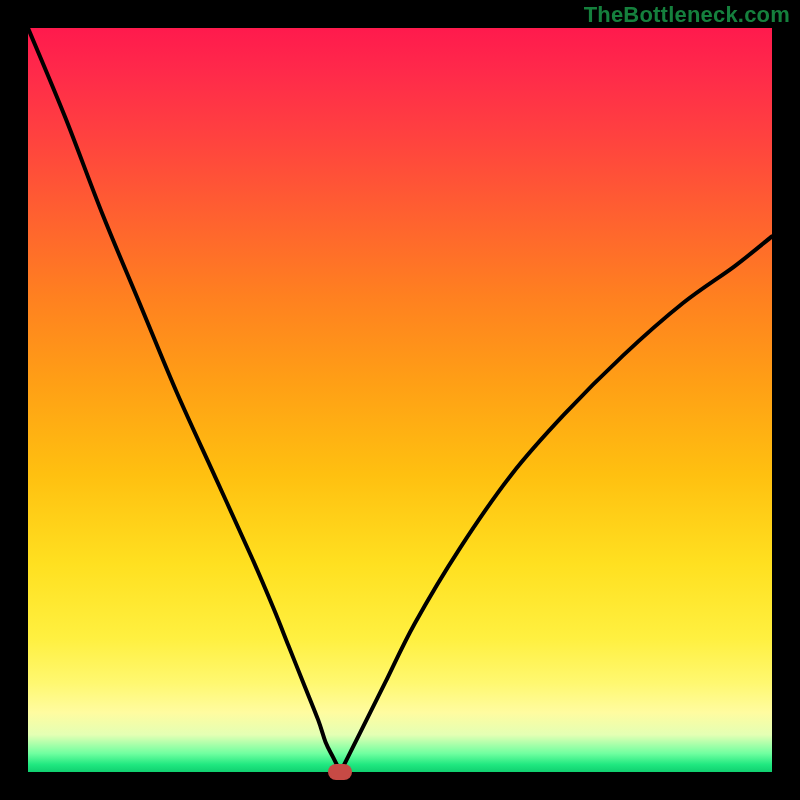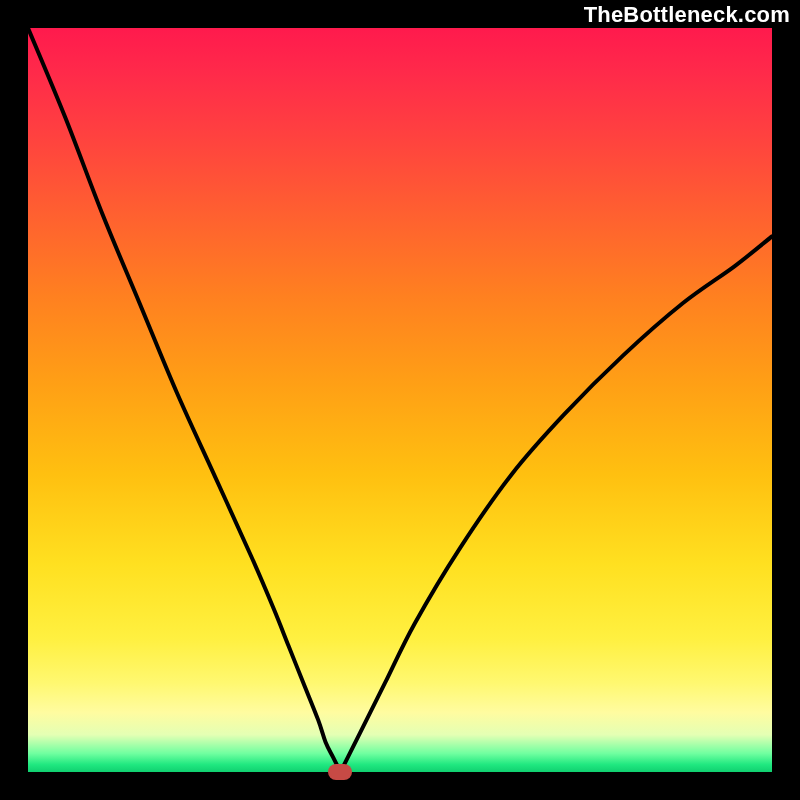--- a/index.html
+++ b/index.html
@@ -41,21 +41,21 @@
       #20e880 99%,
       #10d070 100%);
   }
   .watermark {
     position: absolute;
     top: 2px;
     right: 10px;
     font-family: Arial, Helvetica, sans-serif;
     font-size: 22px;
     font-weight: 600;
-    color: #ffffff;
+    color: #15803d;
     letter-spacing: 0.2px;
   }
   svg.curve {
     position: absolute;
     left: 0;
     top: 0;
     width: 744px;
     height: 744px;
   }
   .marker {

